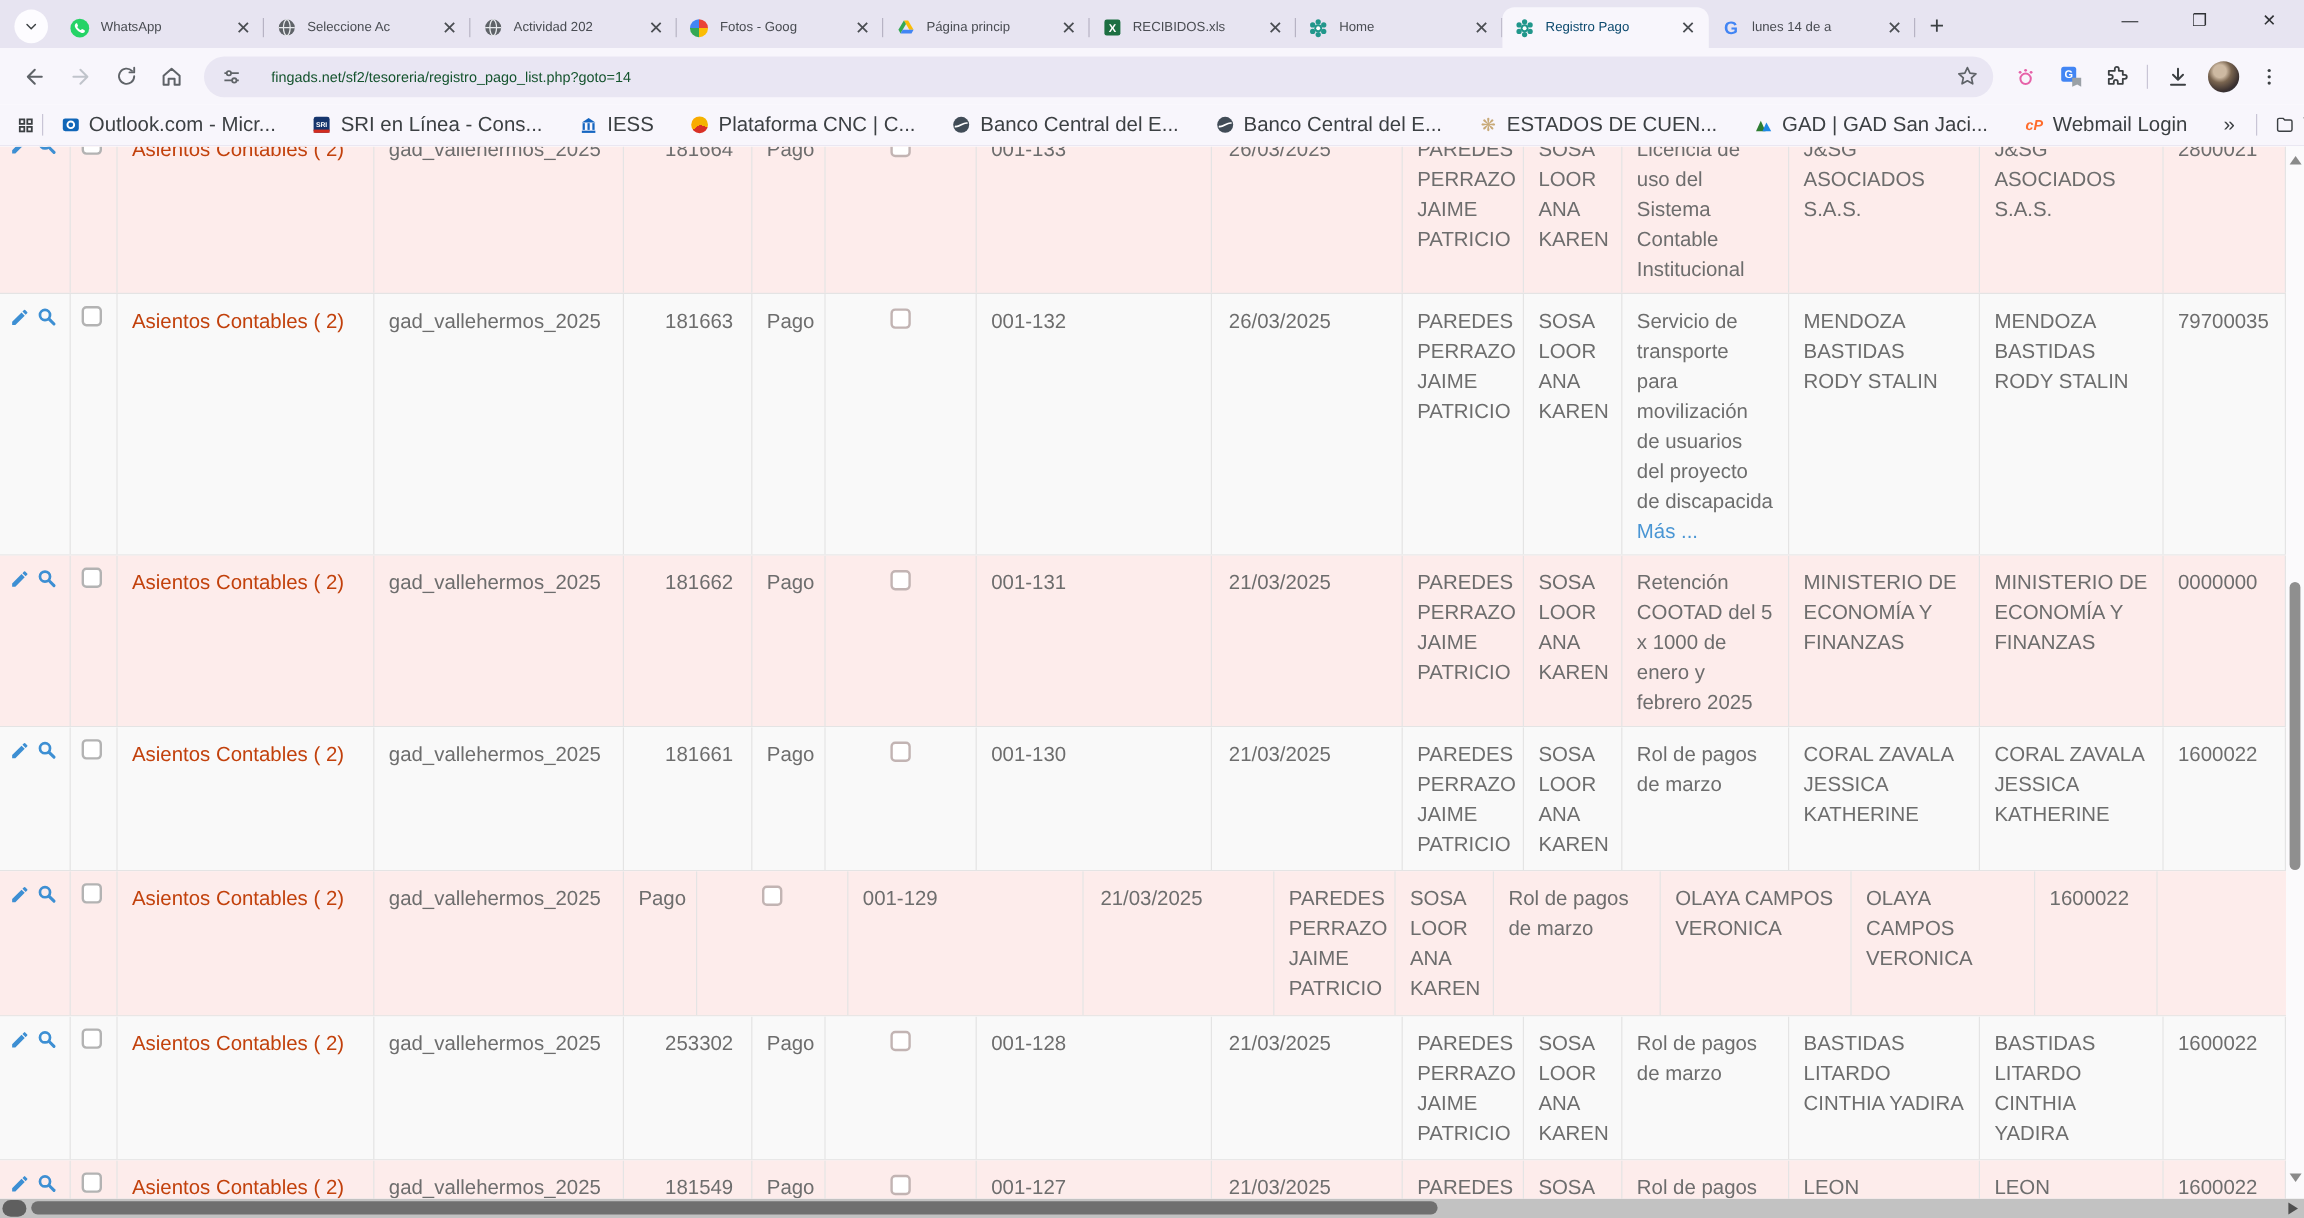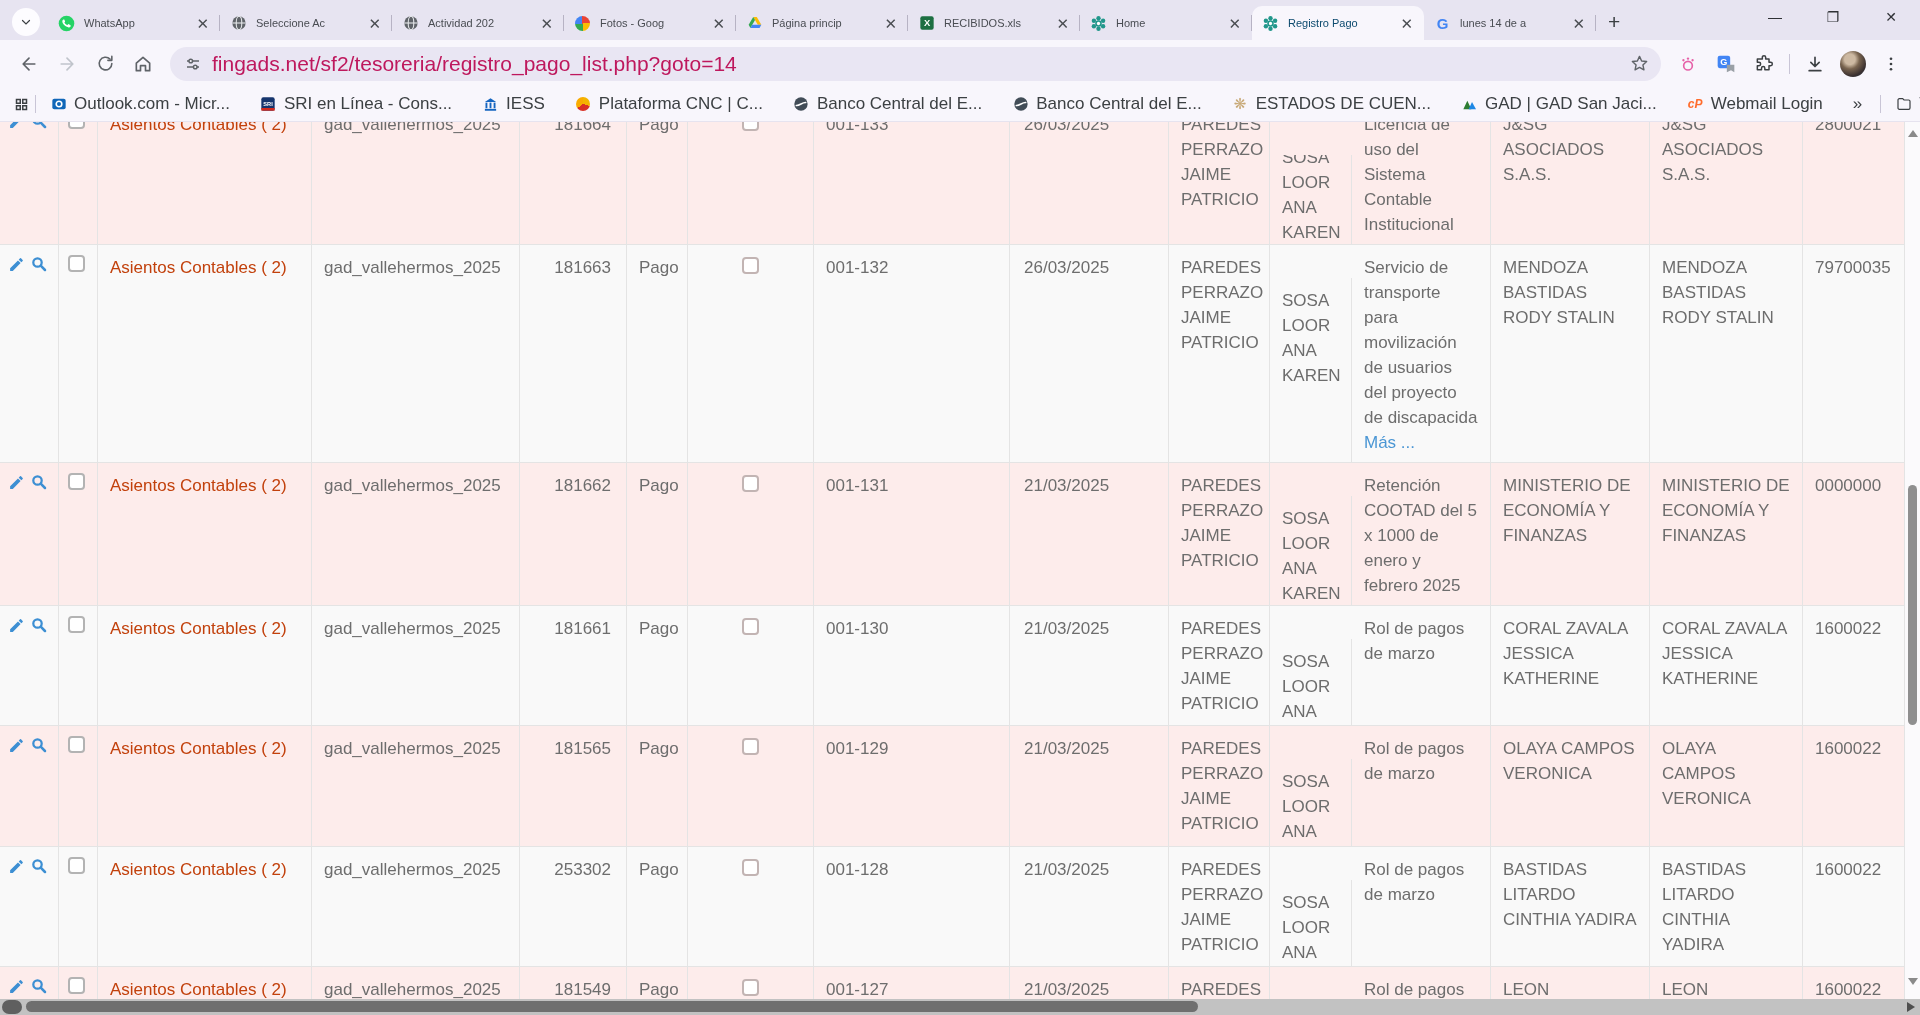--- a/index.html
+++ b/index.html
@@ -24,21 +24,21 @@
   .win-controls { margin-left:auto; display:flex; align-self:flex-start; height:34px; }
   .win-controls .wbtn { width:58px; height:34px; display:flex; align-items:center; justify-content:center;
                         color:#2f3135; font-size:14px; }
 
   
   .toolbar { position:absolute; top:40px; left:0; right:0; height:47px; background:#f8f6fc;
              display:flex; align-items:center; padding:0 10px; }
   .tool-ic { width:38px; height:38px; display:flex; align-items:center; justify-content:center; flex-shrink:0; }
   .omnibox { flex:1; height:34px; background:#e9e6f3; border-radius:17px; margin:0 8px;
              display:flex; align-items:center; padding:0 12px 0 14px; min-width:0; }
-  .omnibox .url { font-size:21px; color:#be185d; margin-left:10px; white-space:nowrap; overflow:hidden; flex:1; }
+  .omnibox .url { font-size:12px; color:#14532d; margin-left:24px; white-space:nowrap; overflow:hidden; flex:1; }
   .right-icons { display:flex; align-items:center; flex-shrink:0; }
   .vdiv { width:1px; height:20px; background:#c9c5d6; margin:0 6px; }
   .avatar { width:26px; height:26px; border-radius:50%;
             background: radial-gradient(circle at 38% 32%, #cdb9a2 0 22%, #7a6550 40%, #3a3030 70%, #23364a 100%); }
 
   
   .bookmarks { position:absolute; top:87px; left:0; right:0; height:35px; background:#f8f6fc;
                border-bottom:1px solid #e6e3ef; display:flex; align-items:center; padding:0 14px; }
   .bm { display:flex; align-items:center; margin-right:30px; flex-shrink:0; }
   .bm .bl { font-size:17px; color:#3c4043; margin-left:7px; white-space:nowrap; }
@@ -58,21 +58,21 @@
   .c-icons { width:59px; padding:10px 6px 0 8px; }
   .c-chk   { width:39px; padding-left:9px; }
   .c-link  { width:214px; white-space:nowrap; }
   .c-comp  { width:208px; white-space:nowrap; }
   .c-id    { width:107px; text-align:right; padding-right:15px; }
   .c-tipo  { width:61px; }
   .c-chk2  { width:126px; }
   .c-rec   { width:196px; }
   .c-fecha { width:159px; padding-left:14px; white-space:nowrap; }
   .c-r1    { width:101px; }
-  .c-r2    { width:82px;margin-top:33px; }
+  .c-r2    { width:82px; }
   .c-desc  { width:139px; }
   .c-b1    { width:159px; }
   .c-b2    { width:153px; }
   .c-num   { width:102px; }
   .tlink { color:#c2410c; text-decoration:none; cursor:pointer; }
   .mas   { color:#4a96d4; text-decoration:none; cursor:pointer; }
   .cb { width:17px; height:17px; border:2px solid #b3b3b3; border-radius:4px; background:#fff; display:block; }
   .c-chk2 .cb { margin:2px auto 0; border-color:#c2b4b3; }
   .rowicons { display:flex; gap:5px; align-items:center; }
 
@@ -665,23 +665,20 @@
           <div class="ci">
             <span class="cb"></span>
           </div>
         </div>
       <div class="cell c-link">
           <div class="ci"><a class="tlink">Asientos Contables ( 2)</a></div>
         </div>
       <div class="cell c-comp">
           <div class="ci">gad_vallehermos_2025</div>
         </div>
-      <div class="cell c-id">
-          <div class="ci">181565</div>
-        </div>
       <div class="cell c-tipo">
           <div class="ci">Pago</div>
         </div>
       <div class="cell c-chk2">
           <div class="ci">
             <span class="cb"></span>
           </div>
         </div>
       <div class="cell c-rec">
           <div class="ci">001-129</div>

